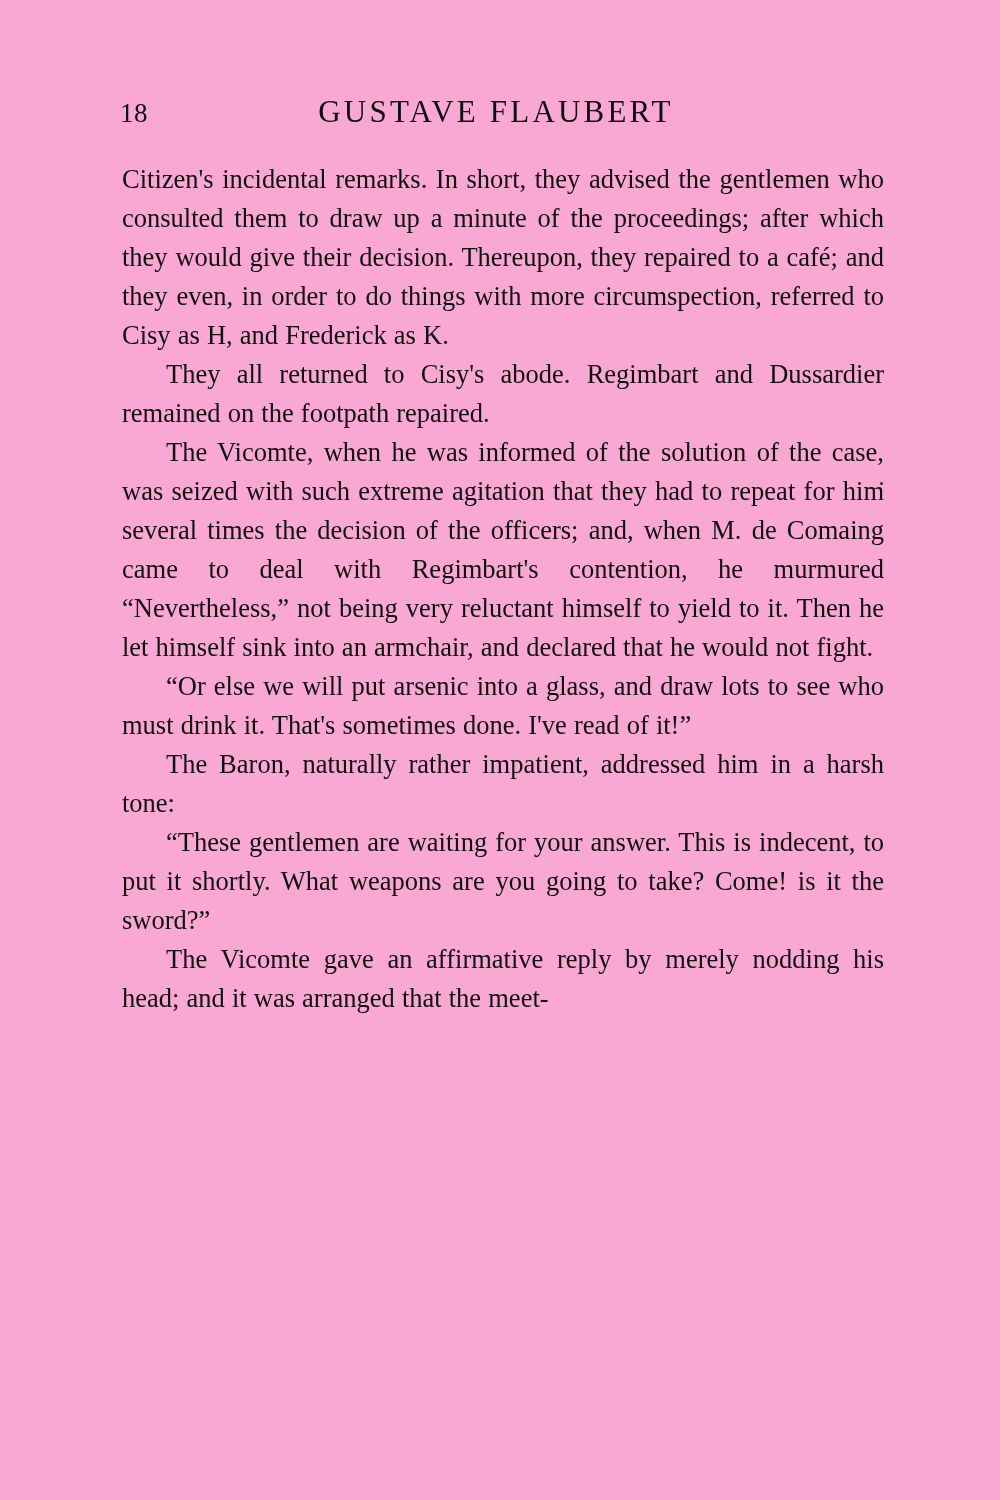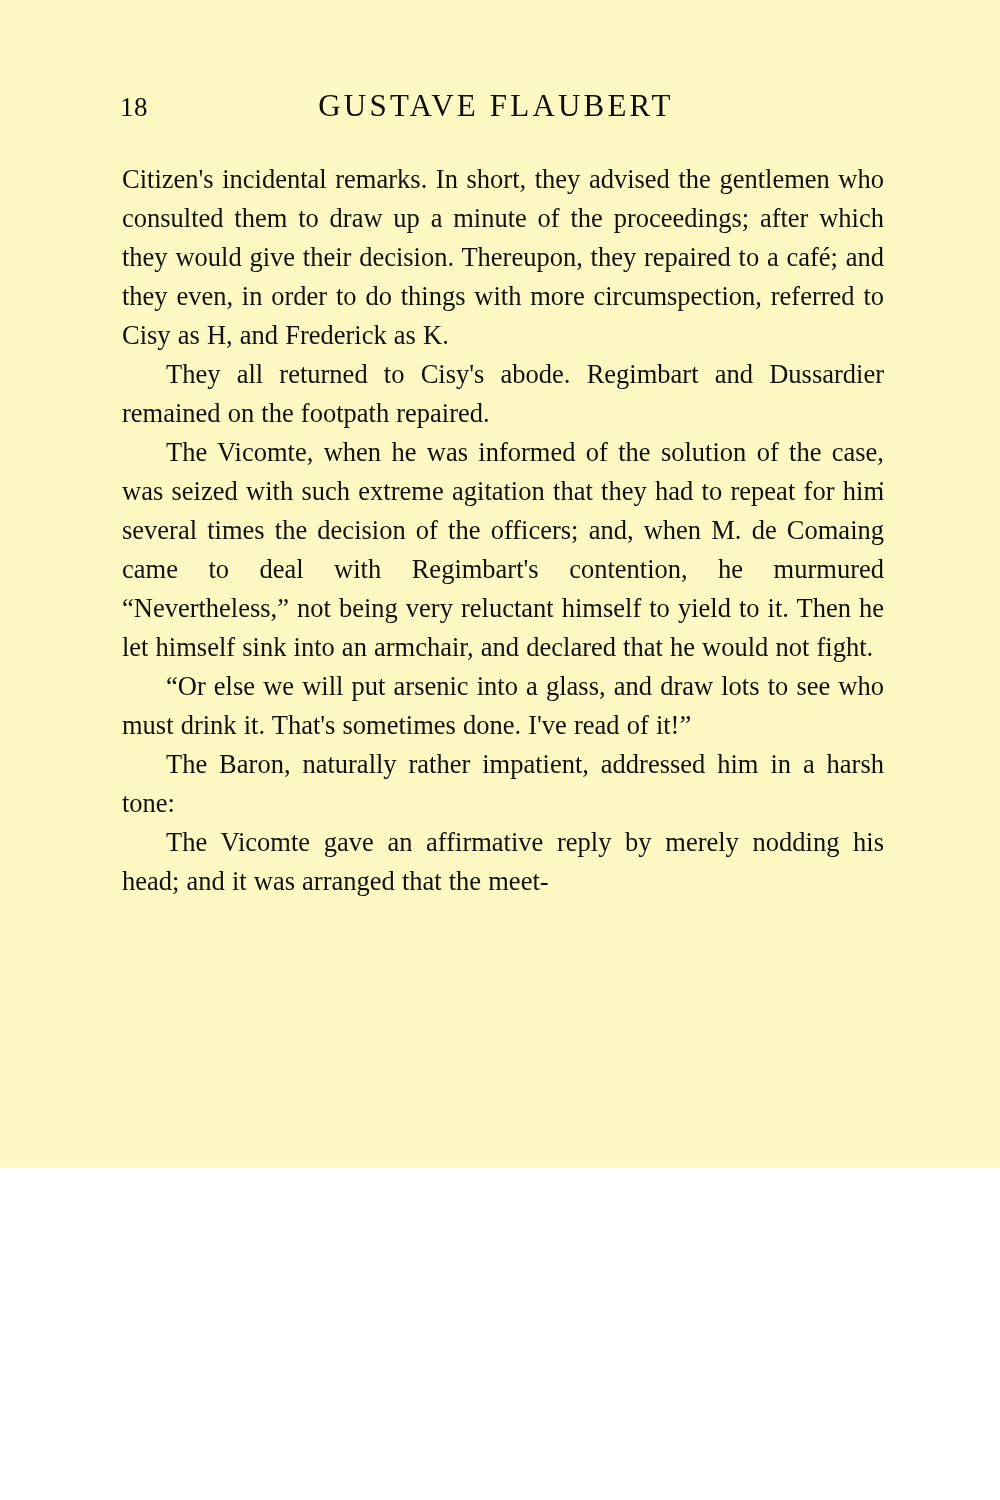--- a/index.html
+++ b/index.html
@@ -10,22 +10,22 @@
   body {
     width: 1000px;
     height: 1500px;
     font-family: "Liberation Serif", serif;
     color: #121212;
     overflow: hidden;
   }
   .page {
     position: relative;
     width: 1000px;
-    height: 1167px;
-    background: #fef9c3;
+    height: 1500px;
+    background: #f9a8d4;
   }
   .header {
     position: absolute;
     top: 88px;
     left: 120px;
     width: 760px;
     height: 40px;
     display: flex;
     align-items: baseline;
   }
@@ -36,20 +36,21 @@
     color: #0f0f0f;
   }
   .running-title {
     flex: 1;
     text-align: center;
     font-size: 31px;
     letter-spacing: 3.2px;
     padding-right: 36px;
     font-family: "Liberation Serif", serif;
     color: #0f0f0f;
+    margin-top: 6px;
   }
   .textblock {
     position: absolute;
     top: 160px;
     left: 122px;
     width: 762px;
   }
   p.para {
     margin: 0;
     font-size: 26.5px;
@@ -84,17 +85,18 @@
     <span class="folio">18</span>
     <span class="running-title">GUSTAVE FLAUBERT</span>
   </div>
 
   <div class="textblock">
     <p class="para first">Citizen's incidental remarks. In short, they advised the gentlemen who consulted them to draw up a minute of the proceedings; after which they would give their decision. Thereupon, they repaired to a café; and they even, in order to do things with more circumspection, referred to Cisy as H, and Frederick as K.</p>
     <p class="para">They all returned to Cisy's abode. Regimbart and Dussardier remained on the footpath repaired.</p>
     <p class="para">The Vicomte, when he was informed of the solution of the case, was seized with such extreme agitation that they had to repeat for him several times the decision of the officers; and, when M. de Comaing came to deal with Regimbart's contention, he murmured “Nevertheless,” not being very reluctant himself to yield to it. Then he let himself sink into an armchair, and declared that he would not fight.</p>
     <p class="para">“Or else we will put arsenic into a glass, and draw lots to see who must drink it. That's sometimes done. I've read of it!”</p>
     <p class="para">The Baron, naturally rather impatient, addressed him in a harsh tone:</p>
+    <p class="para">“These gentlemen are waiting for your answer. This is indecent, to put it shortly. What weapons are you going to take? Come! is it the sword?”</p>
     <p class="para">The Vicomte gave an affirmative reply by merely nodding his head; and it was arranged that the meet-</p>
   </div>
 
   <span class="stray-mark"></span>
 </div>
 
 </body></html>

